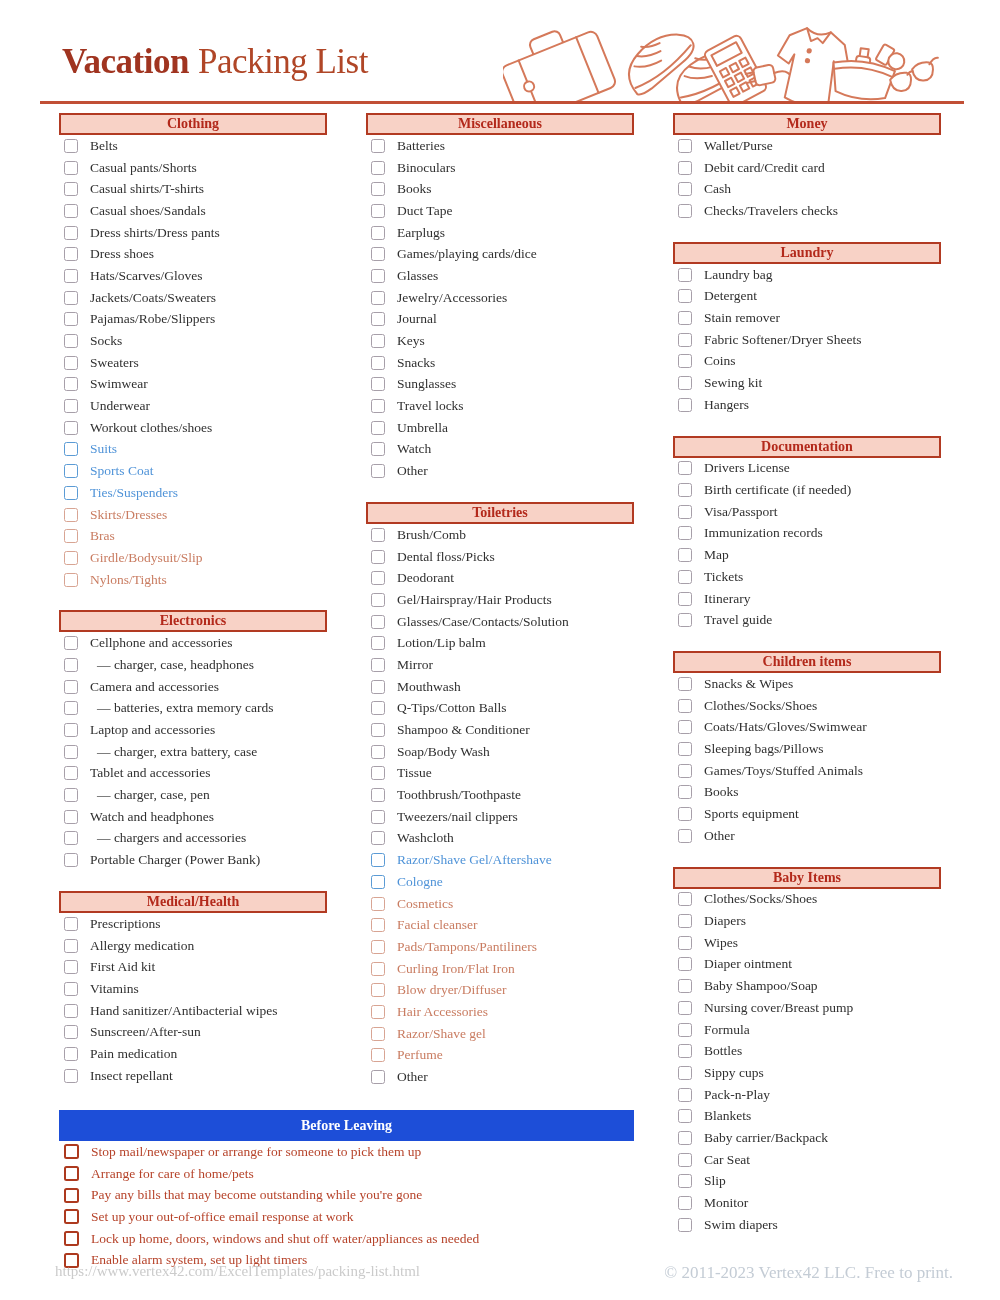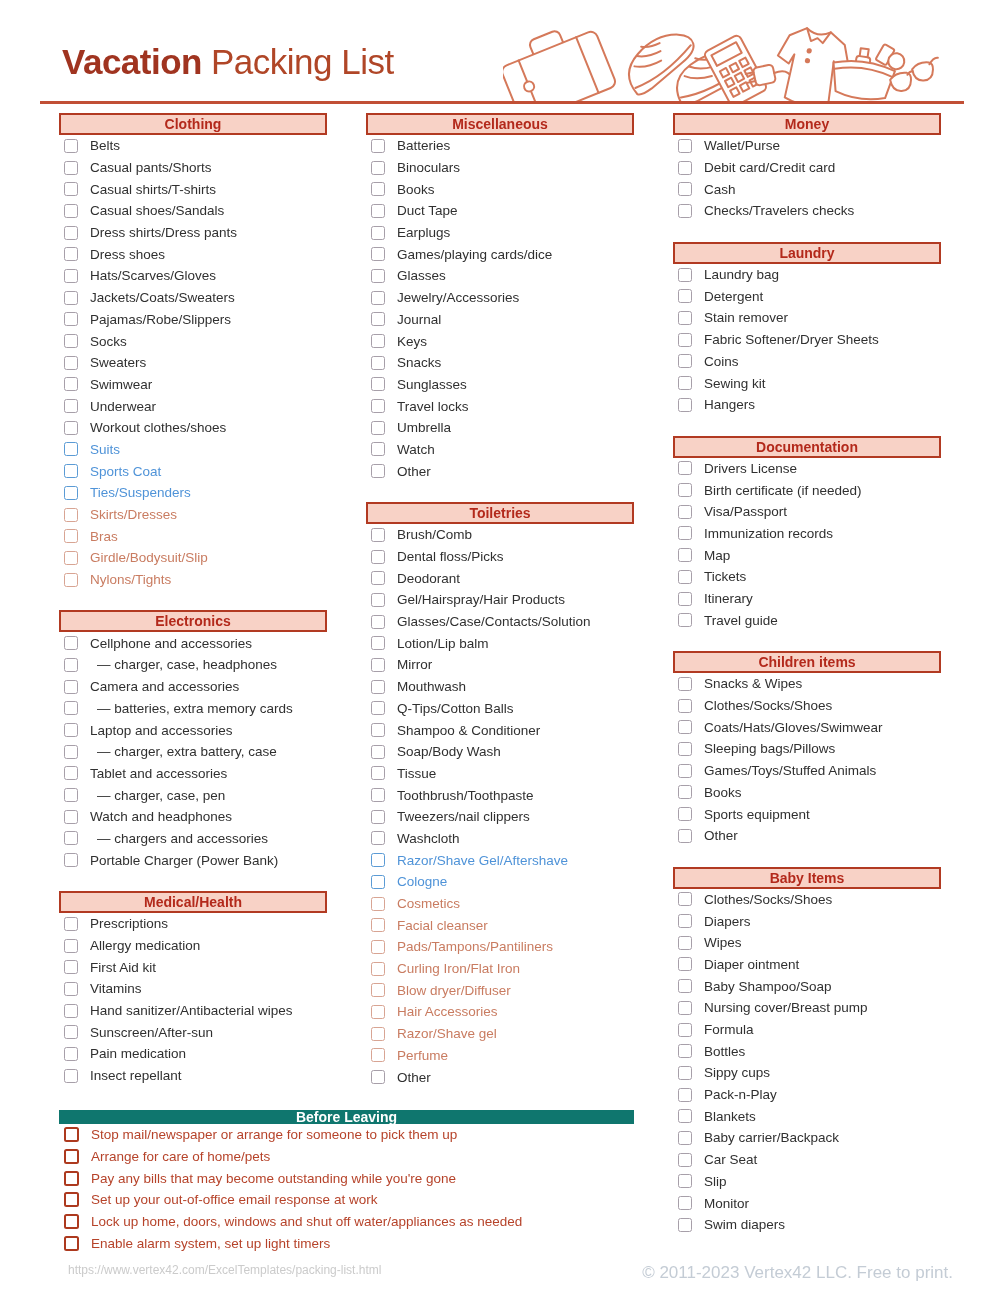--- a/index.html
+++ b/index.html
@@ -1,20 +1,20 @@
 <!DOCTYPE html>
 <html><head>
 <meta charset="utf-8">
 <style>
   * { margin:0; padding:0; box-sizing:border-box; }
   html,body { background:#e8e8e8; }
   body { font-family:"Liberation Sans", sans-serif; }
   .page {
     position:relative; width:1000px; height:1300px; background:#ffffff;
-    margin:0 auto; overflow:hidden;
+    margin:0 auto; overflow:hidden;font-family:Liberation Serif, serif;
   }
   
   .title { position:absolute; left:62px; top:42px; font-size:35px; letter-spacing:-0.5px; white-space:nowrap; }
   .title .bold { font-weight:bold; color:#a03420; }
   .title .rest { font-weight:400; color:#b04627; margin-left:9px; }
   .title-rule { position:absolute; left:40px; top:101px; width:924px; height:3px; background:#c14f35; }
   
   .illustration { position:absolute; left:503px; top:8px; width:440px; height:94px; }
   
   .columns { position:absolute; left:59px; top:113px; display:flex; gap:39px; }
@@ -30,25 +30,25 @@
     border:1.5px solid #a79fa9; border-radius:2.5px; margin:0 12px 0 5px;
   }
   .label { font-size:13.5px; color:#303030; white-space:nowrap; }
   .label.sub { padding-left:7px; }
   .row.blue .checkbox { border-color:#5b9bd5; }
   .row.blue .label { color:#4f93d8; }
   .row.salmon .checkbox { border-color:#d8a493; }
   .row.salmon .label { color:#c97c61; }
   
   .before-block { position:absolute; left:59px; top:1110px; width:575px; }
-  .before-block .section-header { background:#0f766e; border:none; color:#ffffff; height:14px; }
+  .before-block .section-header { background:#1d4ed8; border:none; color:#ffffff; height:31px; }
   .before-block .checkbox { border:2px solid #ad391e; width:15px; height:15px; border-radius:2.5px; }
   .before-block .label { color:#b6432a; }
   
-  .footer-url { position:absolute; left:68px; top:1263px; font-size:12px; color:#cbcbcb; }
+  .footer-url { position:absolute; left:55px; top:1263px; font-size:15px; color:#cbcbcb; }
   .footer-copy { position:absolute; right:47px; top:1263px; font-size:17px; color:#c4ccd5; }
 </style>
 </head>
 <body>
 
 <div class="page">
 
   <h1 class="title"><span class="bold">Vacation</span><span class="rest">Packing List</span></h1>
 
   <svg class="illustration" viewBox="0 0 440 94" xmlns="http://www.w3.org/2000/svg">

